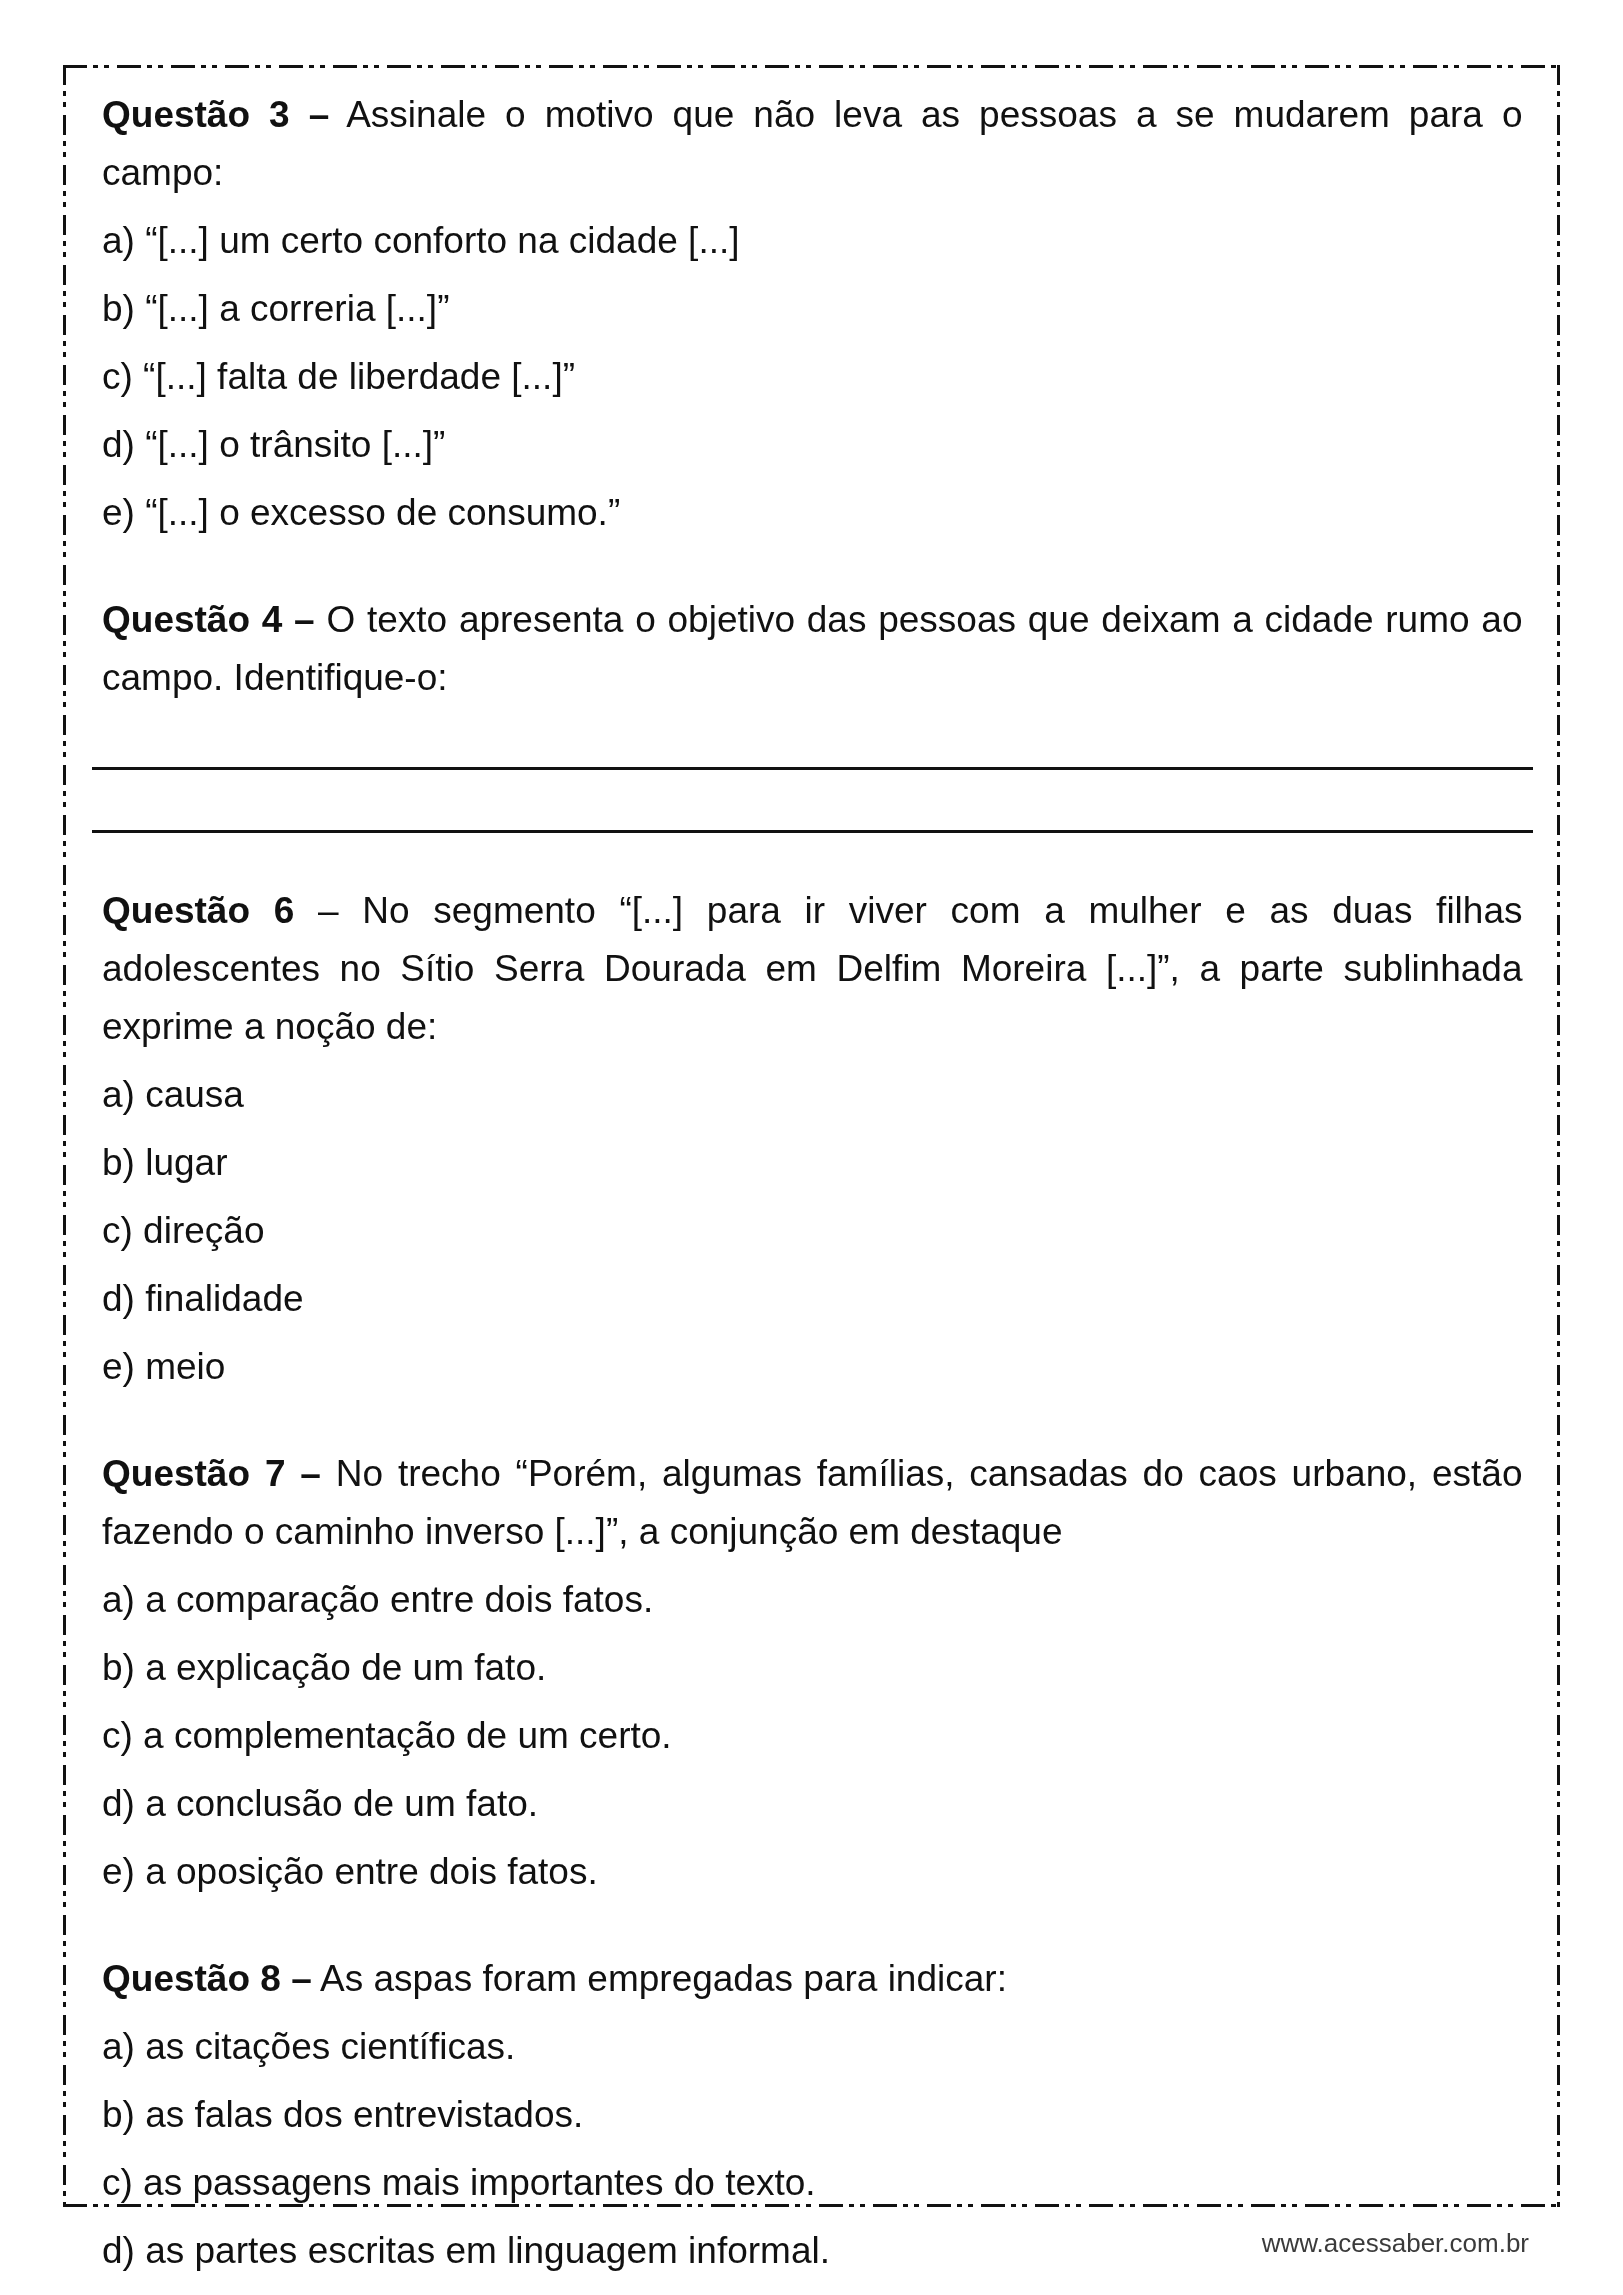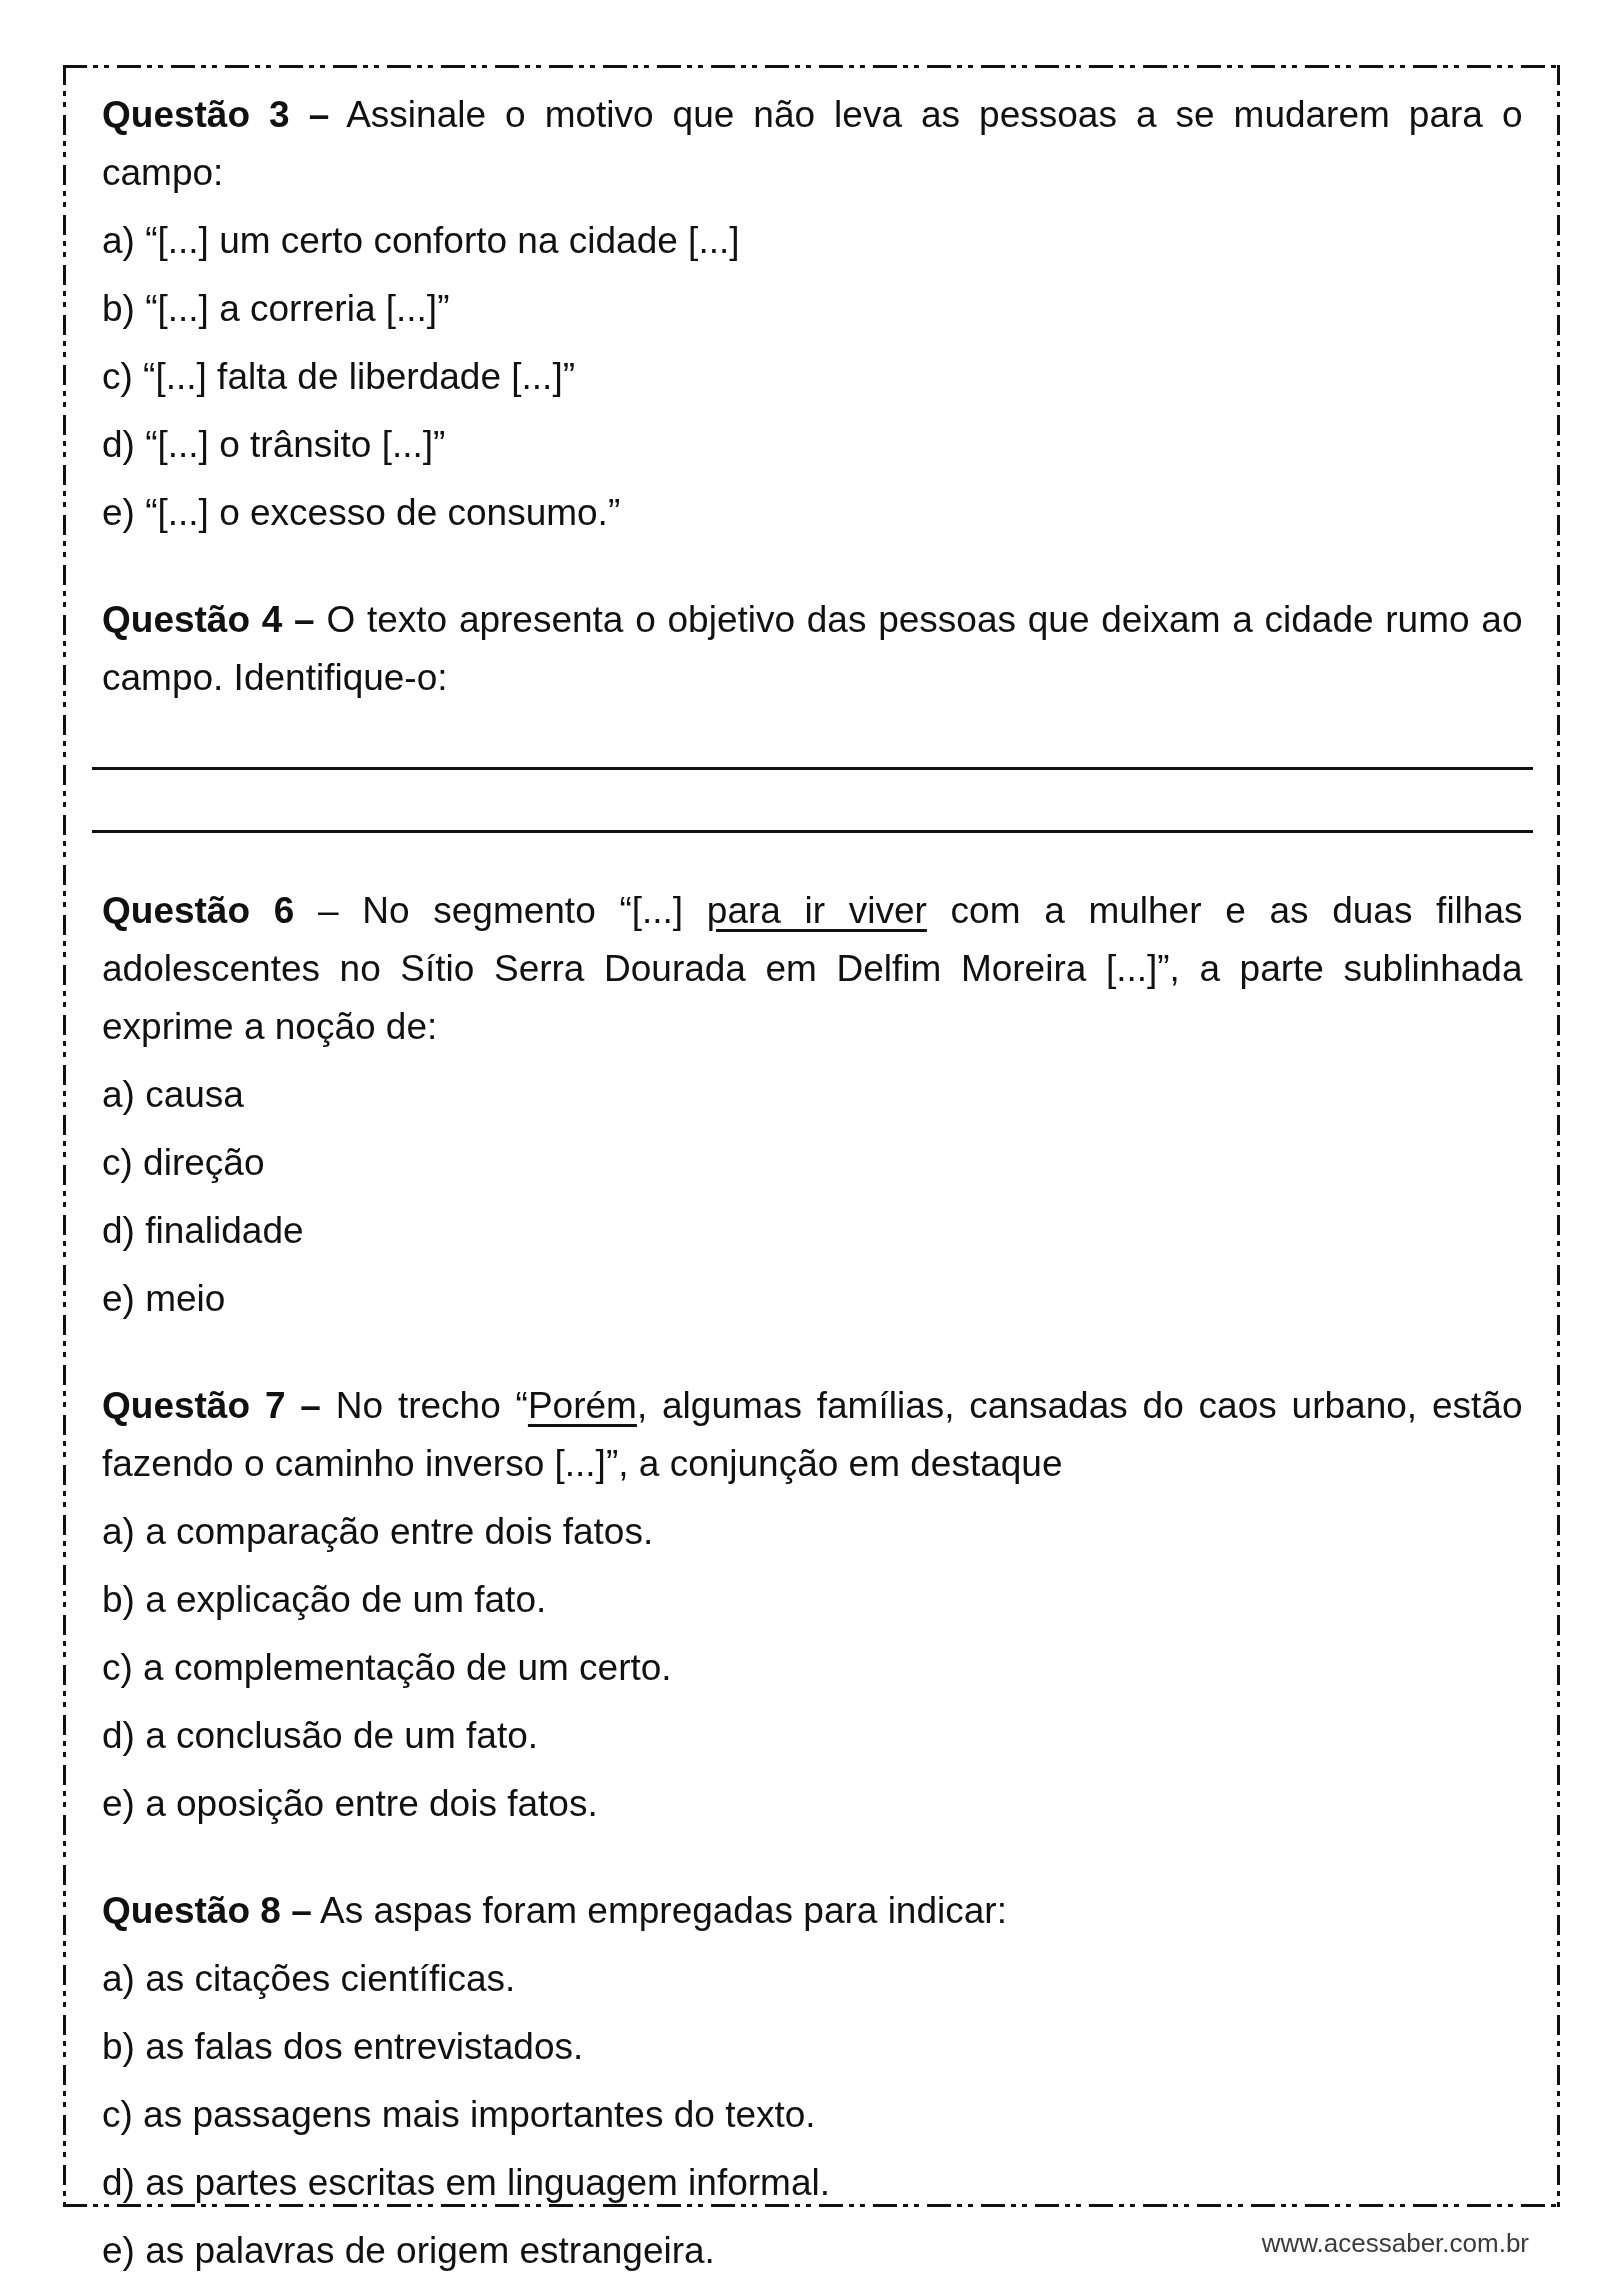--- a/index.html
+++ b/index.html
@@ -33,21 +33,21 @@
   .question { margin-top: 49px; }
   .question:first-child { margin-top: 0; }
   p {
     margin: 10px;
     font-size: 37px;
     line-height: 58px;
     color: #111111;
   }
   .qhead { text-align: justify; }
   .b { font-weight: bold; }
-  .u { text-decoration: underline; text-decoration-thickness: 2.6px; text-underline-offset: 5.9px; }
+  .u { text-decoration-thickness: 2.6px; text-underline-offset: 5.9px; }
   .answer-line {
     margin-top: 60px;
     height: 0;
     border-bottom: 3.3px solid #111111;
     width: 100%;
   }
   .footer {
     position: absolute;
     top: 2224px;
     right: 94px;
@@ -75,20 +75,21 @@
     <div class="answer-line"></div>
   </section>
 
   <section class="question">
     <div class="answer-line"></div>
   </section>
 
   <section class="question">
     <p class="qhead"><span class="b">Questão 6</span><span> – </span><span>No segmento “[...] </span><span class="u">para ir viver</span><span> com a mulher e as duas filhas adolescentes no Sítio Serra Dourada em Delfim Moreira [...]”, a parte sublinhada exprime a noção de:</span></p>
     <p class="option">a) causa</p>
+    <p class="option">b) lugar</p>
     <p class="option">c) direção</p>
     <p class="option">d) finalidade</p>
     <p class="option">e) meio</p>
   </section>
 
   <section class="question">
     <p class="qhead"><span class="b">Questão 7 –</span><span></span><span> No trecho “</span><span class="u">Porém</span><span>, algumas famílias, cansadas do caos urbano, estão fazendo o caminho inverso [...]”, a conjunção em destaque</span></p>
     <p class="option">a) a comparação entre dois fatos.</p>
     <p class="option">b) a explicação de um fato.</p>
     <p class="option">c) a complementação de um certo.</p>

